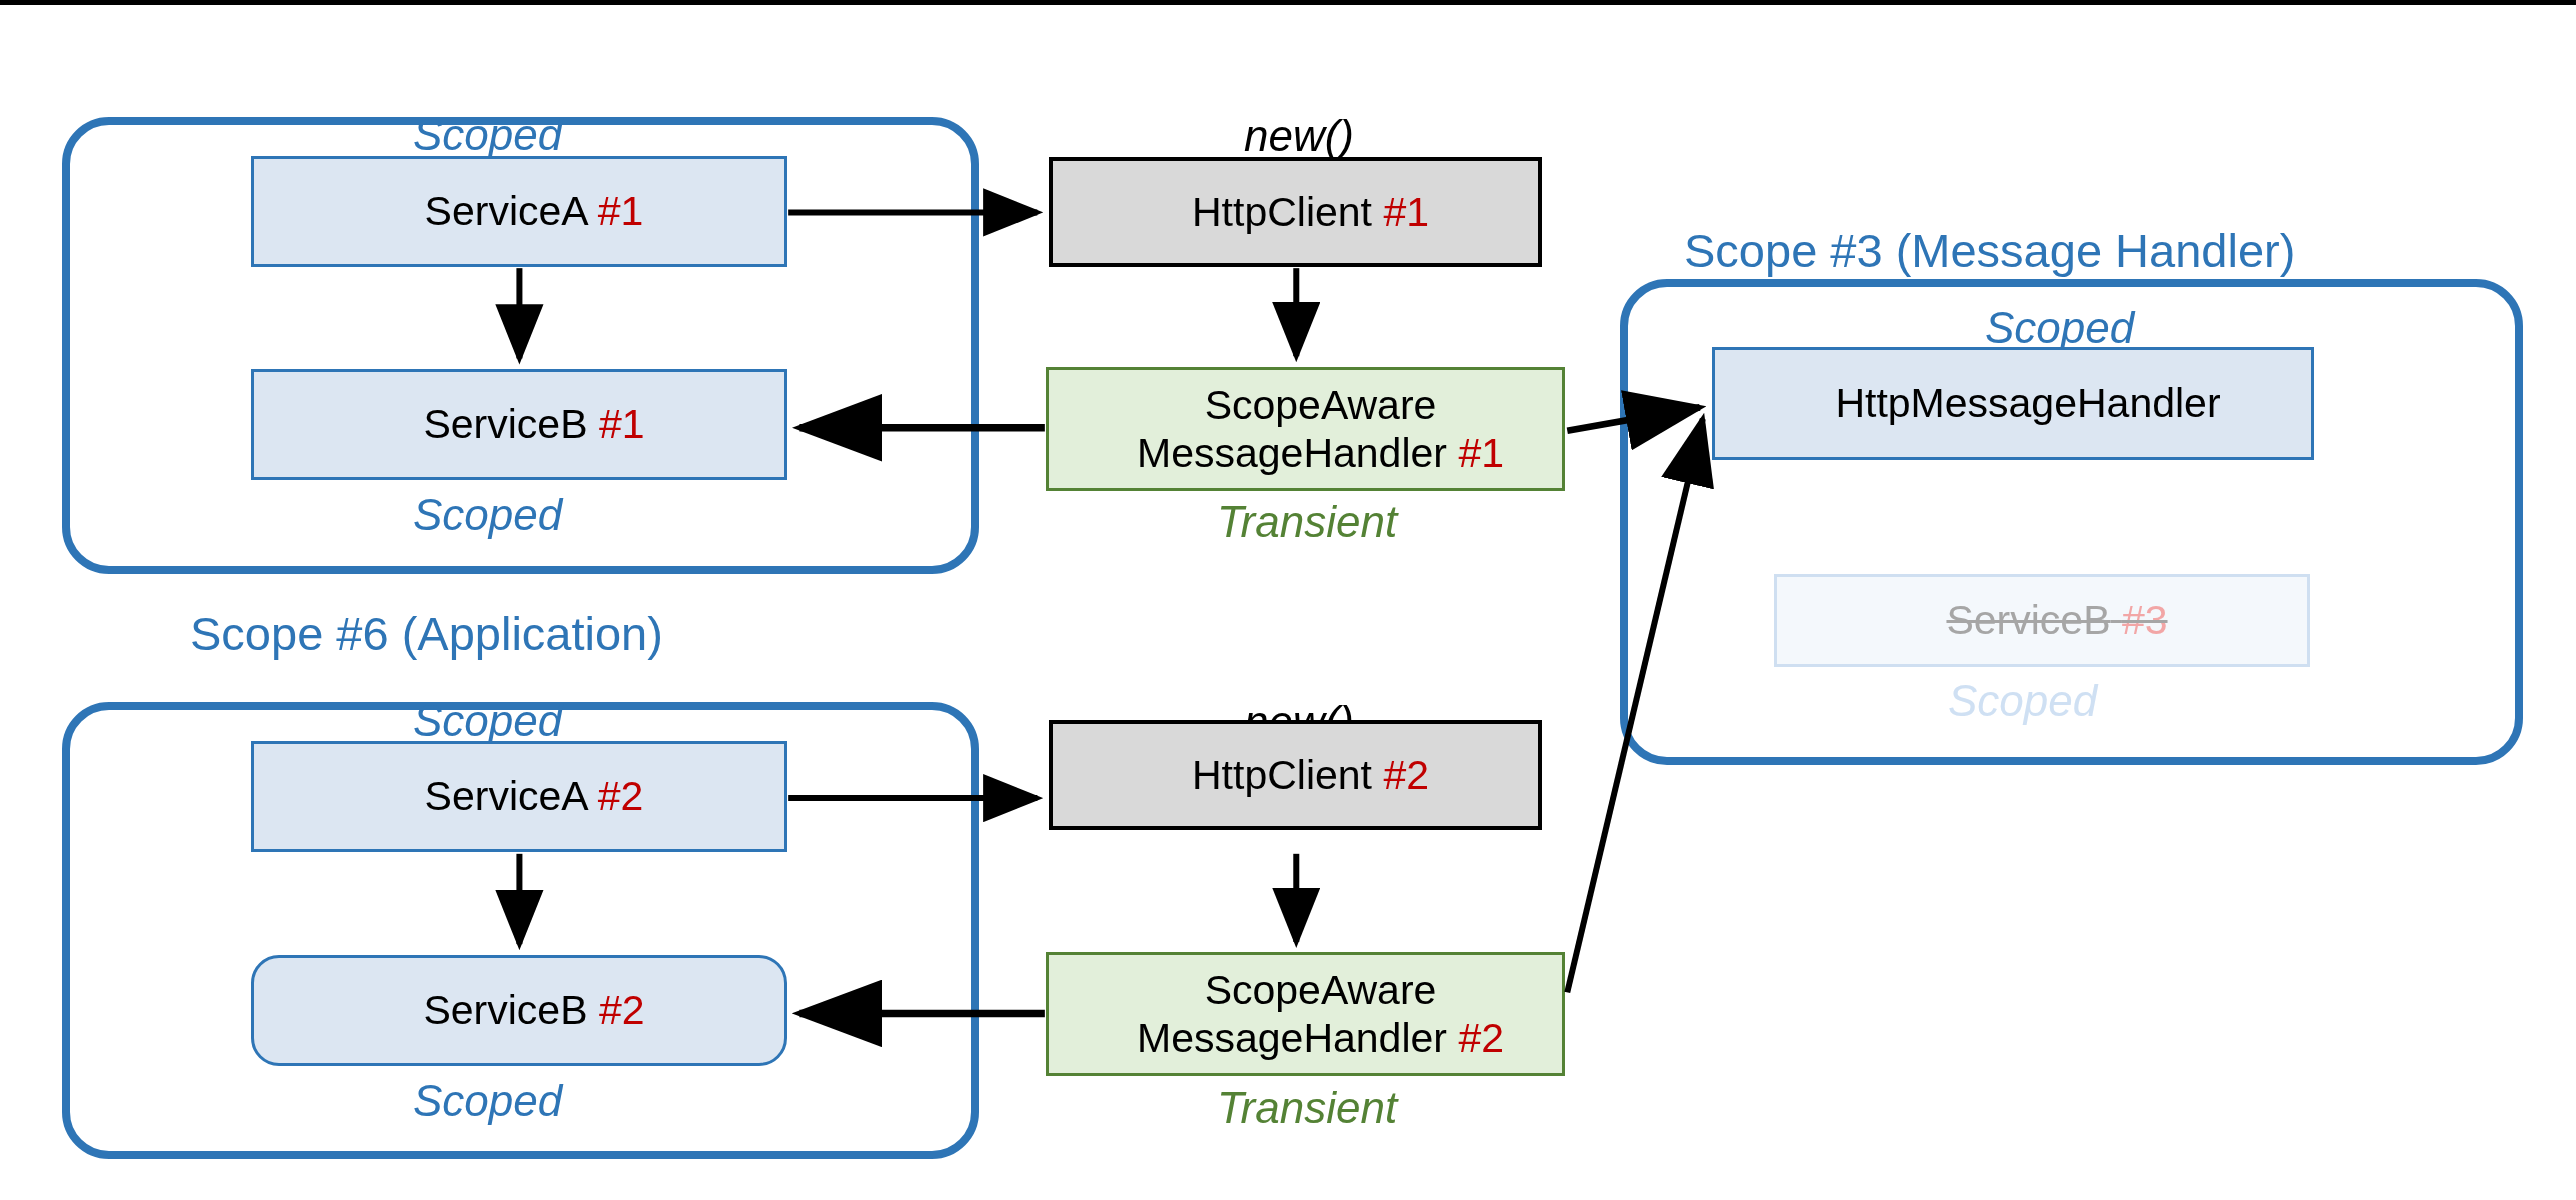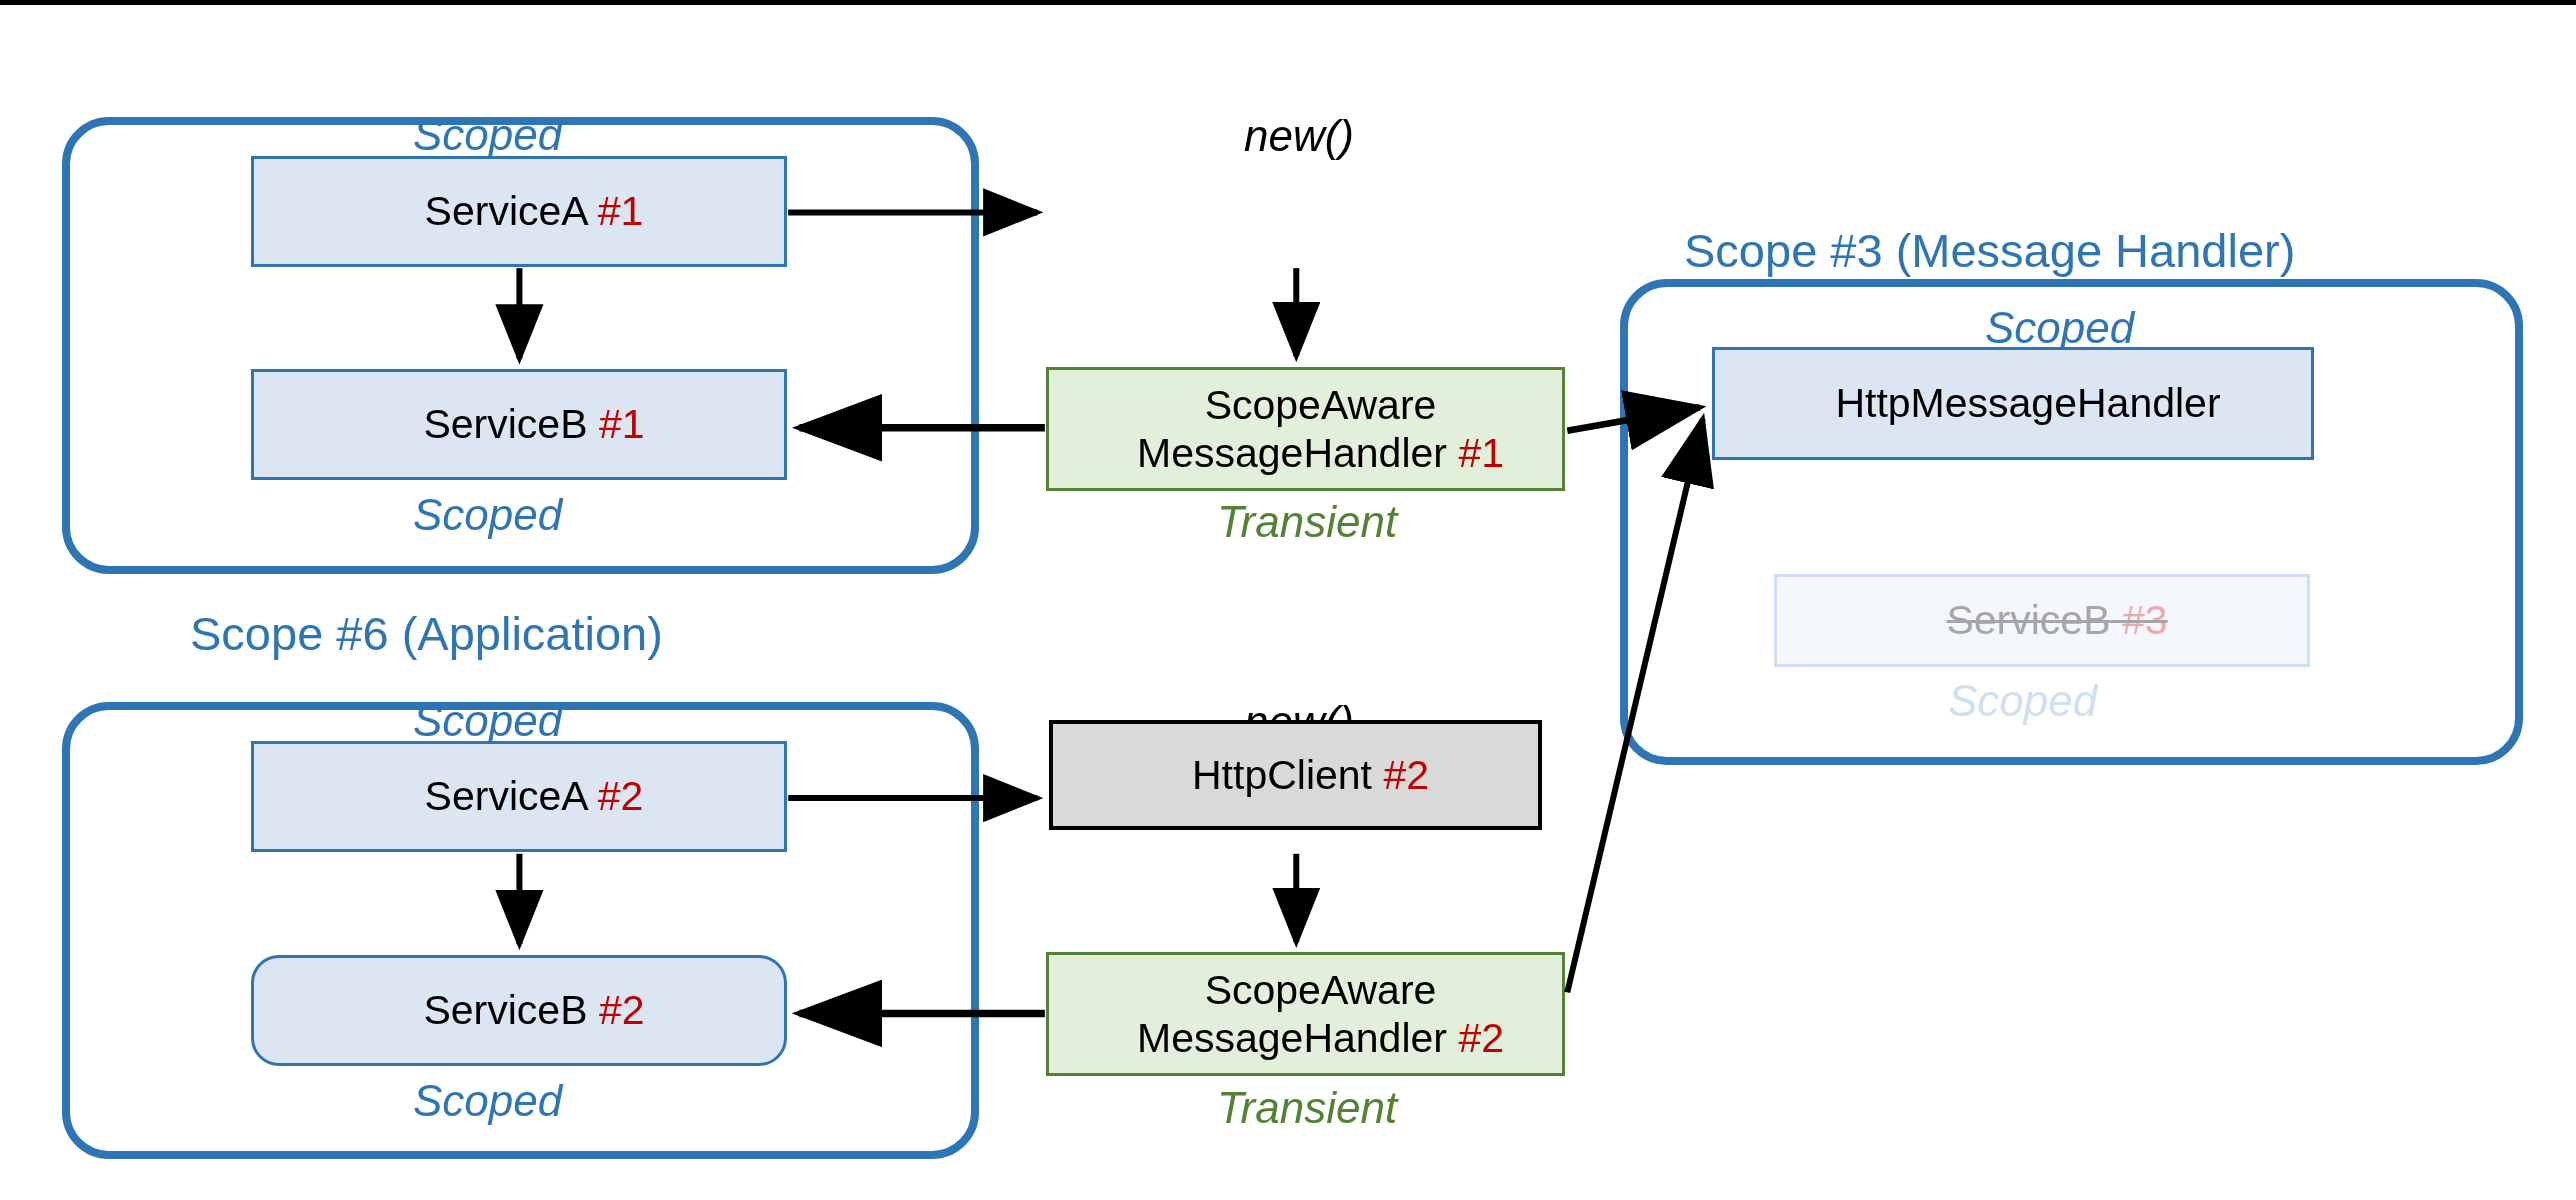--- a/index.html
+++ b/index.html
@@ -121,20 +121,26 @@
 
   <div class="node blue" style="left:251px; top:369px; width:536px; height:111px;">
     <div class="line">
       <span>ServiceB</span>
       <span class="idx">#1</span>
     </div>
   </div>
   <div class="cap blue" style="left:413px; top:493px;">Scoped</div>
 
   <div class="cap black" style="left:1244px; top:114px;">new()</div>
+  <div class="node gray" style="left:1049px; top:157px; width:493px; height:110px;">
+    <div class="line">
+      <span>HttpClient</span>
+      <span class="idx">#1</span>
+    </div>
+  </div>
 
   <div class="node green" style="left:1046px; top:367px; width:519px; height:124px;">
     <div class="line">ScopeAware</div>
     <div class="line">
       <span>MessageHandler</span>
       <span class="idx">#1</span>
     </div>
   </div>
   <div class="cap green" style="left:1217px; top:500px;">Transient</div>
 

